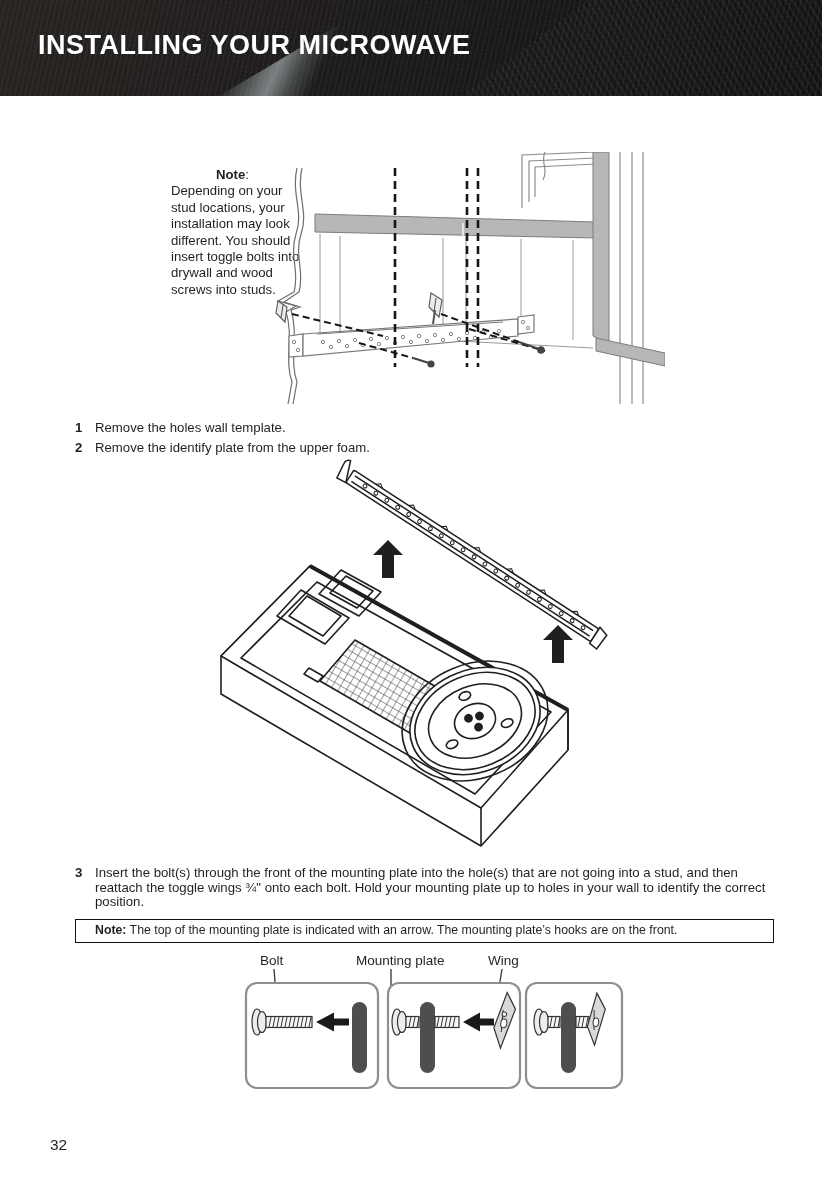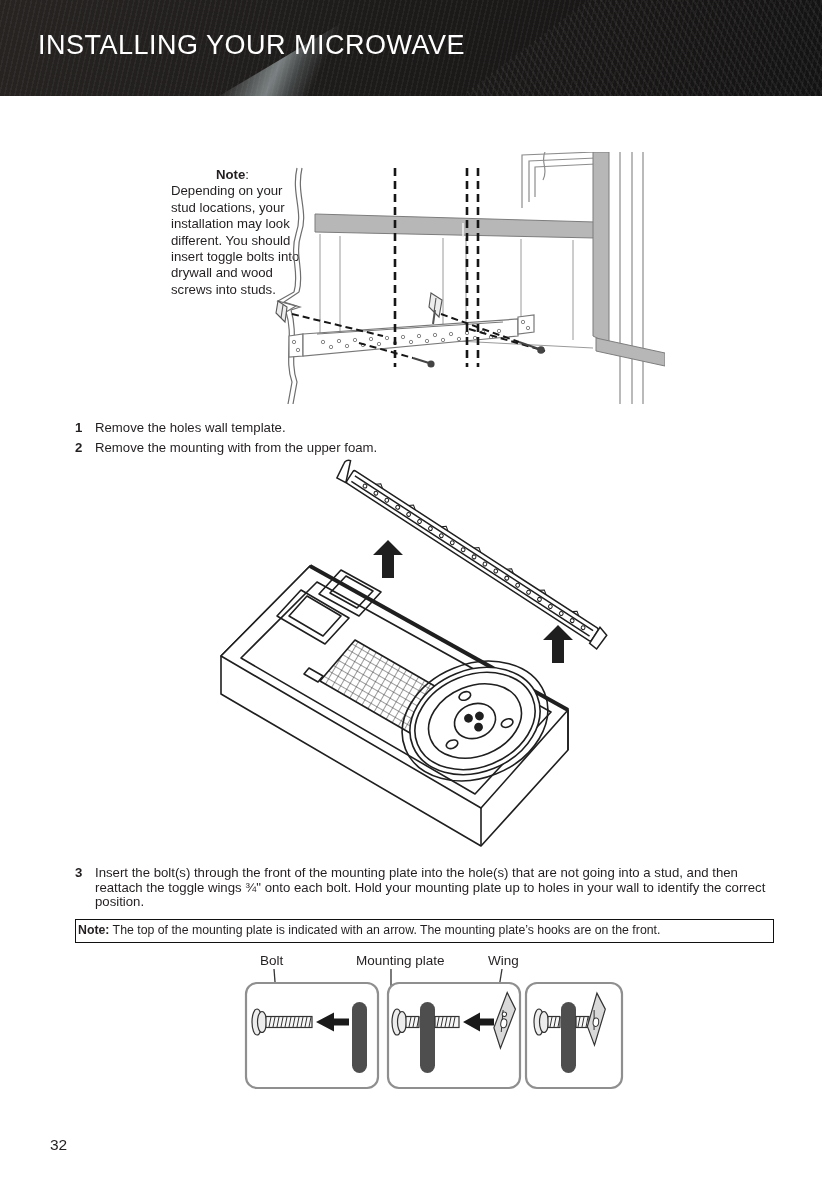--- a/index.html
+++ b/index.html
@@ -23,42 +23,42 @@
     clip-path:polygon(100% 0, 30% 100%, 100% 100%);
     opacity:.8;
   }
   .banner-streak2 {
     position:absolute; right:0; top:0; width:360px; height:96px;
     background:repeating-linear-gradient(58deg, rgba(255,255,255,0.05) 0 2px, rgba(0,0,0,0) 2px 6px);
     clip-path:polygon(35% 0, 100% 0, 100% 100%, 0 100%);
   }
   .banner h1 {
     position:absolute; left:38px; top:30px;
-    font-size:27px; font-weight:400; letter-spacing:.5px; color:#ffffff; white-space:nowrap;
+    font-size:27px; font-weight:700; letter-spacing:.5px; color:#ffffff; white-space:nowrap;
   }
   
   .step-heading {
     position:absolute; left:50px; top:131px;
     font-size:15.5px; font-weight:700;
   }
   .side-note {
     position:absolute; left:171px; top:167px; width:131px;
     font-size:13.2px; line-height:16.4px;
   }
   .side-note b { font-weight:700;margin-left:45px; }
   .step-row { position:absolute; left:75px; font-size:13.2px; line-height:14.5px; }
   .step-row .num { position:absolute; left:0; top:0; font-weight:700; }
   .step-row .txt { display:block; margin-left:20px; }
   #step1 { top:421px; width:600px; }
   #step2 { top:441px; width:600px; }
   #step3 { top:866px; width:706px; }
   .note-box {
     position:absolute; left:75px; top:919px; width:699px; height:24px;
     border:1.6px solid #111; font-size:12.3px; line-height:20.5px;
-    padding-left:2px; white-space:nowrap; overflow:hidden;
+    padding-left:19px; white-space:nowrap; overflow:hidden;
   }
   .note-box b { font-weight:700; }
   .page-number {
     position:absolute; left:50px; top:1136px; font-size:15.5px; font-weight:400;
   }
   
   .illus { position:absolute; }
   #illus-wall  { left:263px; top:152px; width:402px; height:252px; }
   #illus-foam  { left:213px; top:458px; width:422px; height:396px; }
   #illus-panels{ left:230px; top:950px; width:420px; height:150px; }
@@ -184,21 +184,21 @@
       </g>
     </svg>
   </div>
 
   <div class="step-row" id="step1">
     <span class="num">1</span>
     <span class="txt">Remove the holes wall template.</span>
   </div>
   <div class="step-row" id="step2">
     <span class="num">2</span>
-    <span class="txt">Remove the mounting with from the upper foam.</span>
+    <span class="txt">Remove the identify plate from the upper foam.</span>
   </div>
 
   <div class="illus" id="illus-foam">
     <svg viewBox="0 0 422 396" width="422" height="396">
       <defs>
         <pattern id="waffle" width="7" height="7" patternUnits="userSpaceOnUse" patternTransform="rotate(30)">
           <path d="M0 0H7M0 0V7" stroke="#3a3a3a" stroke-width="1" fill="none"></path>
         </pattern>
       </defs>
 

